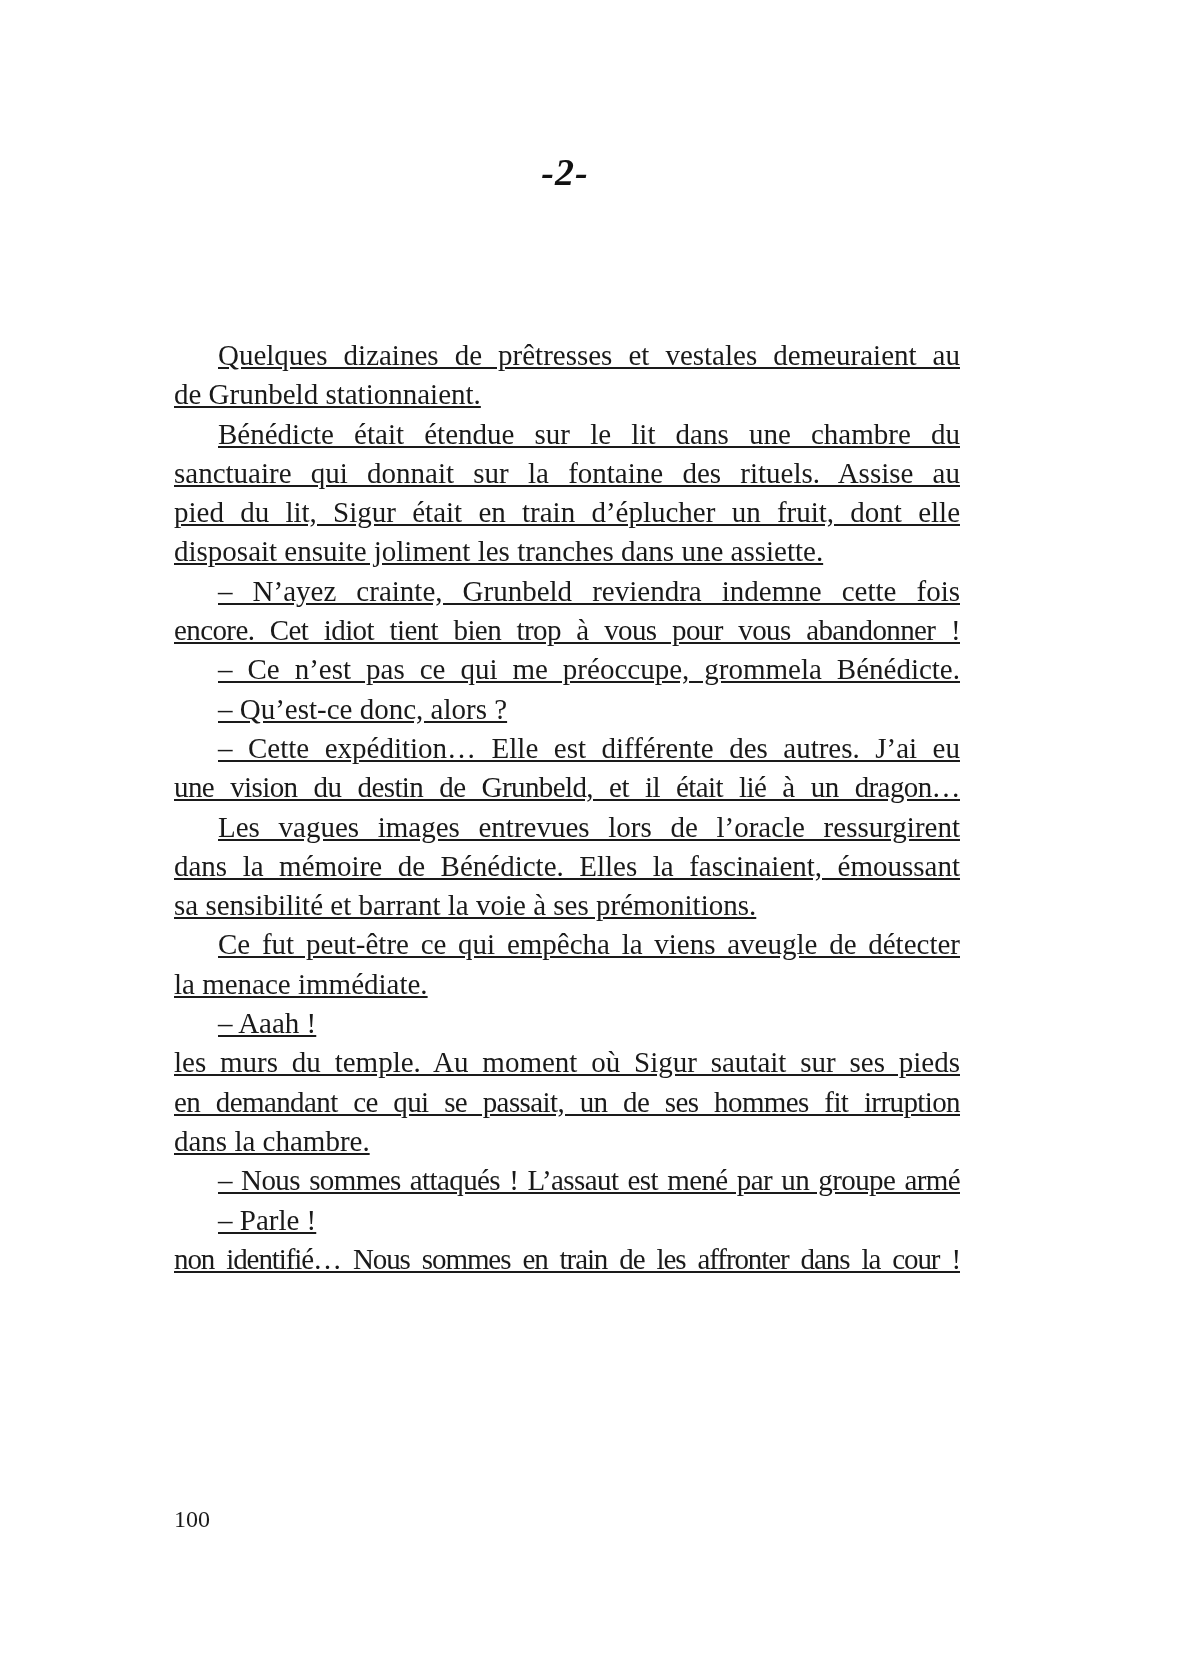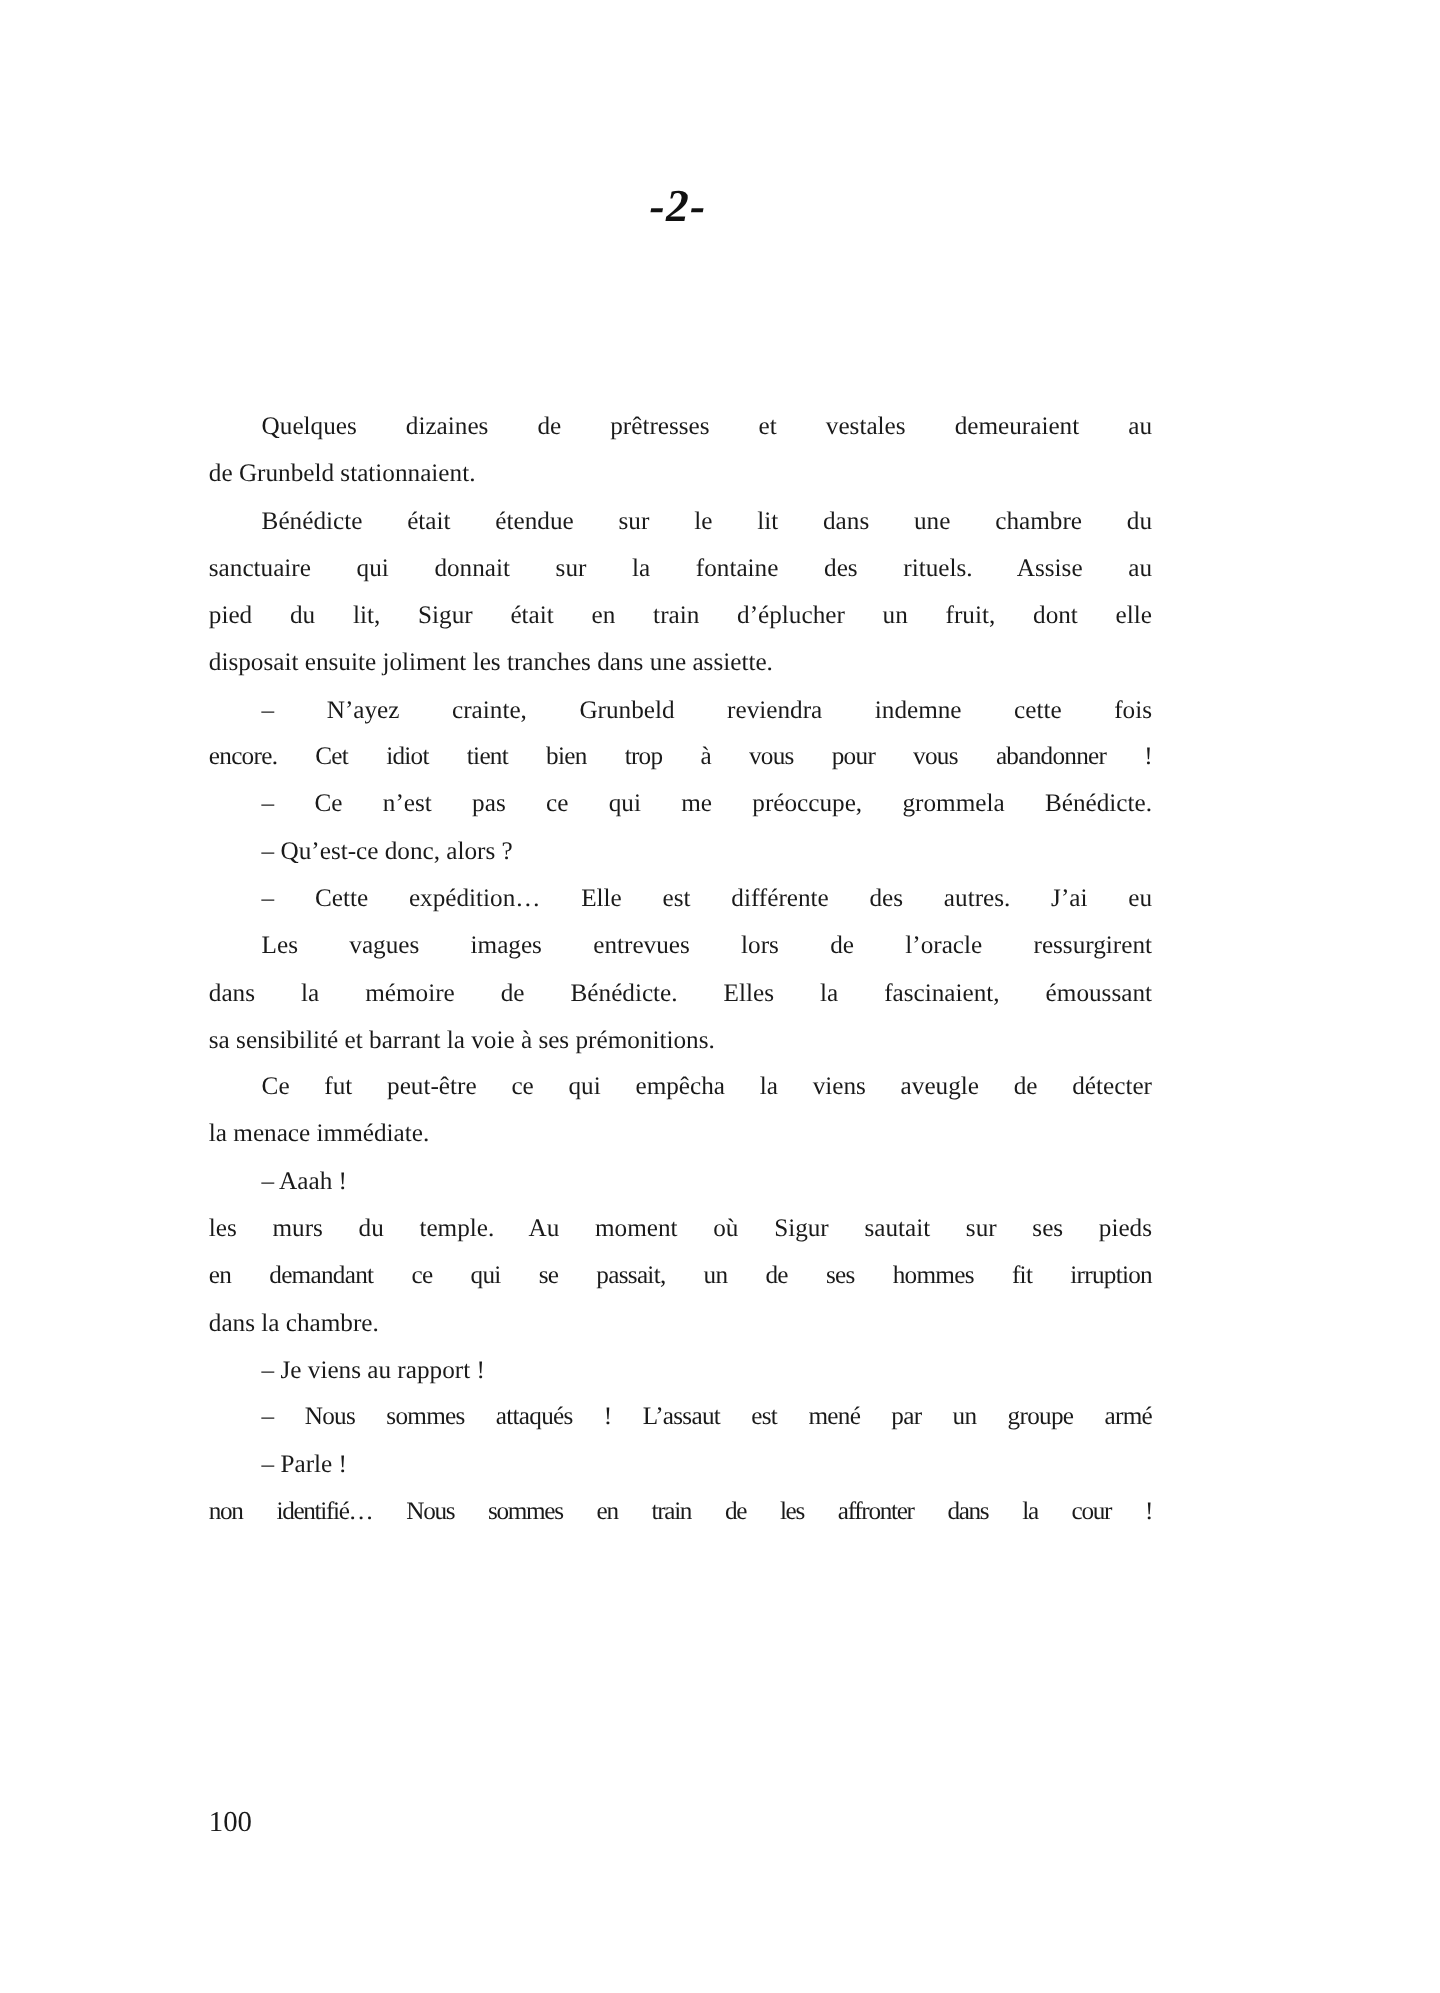--- a/index.html
+++ b/index.html
@@ -30,23 +30,24 @@
       font-weight: bold;
       font-style: italic;
       letter-spacing: 1px;
       color: #111;
     }
     .body-text {
       position: absolute;
       left: 174px;
       top: 336px;
       width: 786px;
-      font-size: 21px;
+      font-size: 29px;
       line-height: 39.3px;
       color: #1a1a1a;
+      text-decoration: underline;
     }
     .line {
       display: block;
       white-space: nowrap;
       text-align: justify;
       text-align-last: justify;
       height: 39.3px;
     }
     .line.indent {
       padding-left: 44px;
@@ -77,29 +78,29 @@
     <span class="line last">de Grunbeld stationnaient.</span>
     <span class="line indent">Bénédicte était étendue sur le lit dans une chambre du</span>
     <span class="line">sanctuaire qui donnait sur la fontaine des rituels. Assise au</span>
     <span class="line">pied du lit, Sigur était en train d’éplucher un fruit, dont elle</span>
     <span class="line last">disposait ensuite joliment les tranches dans une assiette.</span>
     <span class="line indent">– N’ayez crainte, Grunbeld reviendra indemne cette fois</span>
     <span class="line tight">encore. Cet idiot tient bien trop à vous pour vous abandonner !</span>
     <span class="line indent">– Ce n’est pas ce qui me préoccupe, grommela Bénédicte.</span>
     <span class="line indent last">– Qu’est-ce donc, alors ?</span>
     <span class="line indent">– Cette expédition… Elle est différente des autres. J’ai eu</span>
+    <span class="line tight">une vision du destin de Grunbeld, et il était lié à un dragon…</span>
     <span class="line indent">Les vagues images entrevues lors de l’oracle ressurgirent</span>
     <span class="line">dans la mémoire de Bénédicte. Elles la fascinaient, émoussant</span>
     <span class="line last">sa sensibilité et barrant la voie à ses prémonitions.</span>
     <span class="line indent">Ce fut peut-être ce qui empêcha la viens aveugle de détecter</span>
     <span class="line last">la menace immédiate.</span>
     <span class="line indent last">– Aaah !</span>
     <span class="line">les murs du temple. Au moment où Sigur sautait sur ses pieds</span>
     <span class="line tight">en demandant ce qui se passait, un de ses hommes fit irruption</span>
     <span class="line last">dans la chambre.</span>
-    <span class="line indent last">– Je viens au rapport !</span>
     <span class="line indent tight">– Nous sommes attaqués ! L’assaut est mené par un groupe armé</span>
     <span class="line indent last">– Parle !</span>
     <span class="line tight" style="letter-spacing:-1.1px;word-spacing:-3px;">non identifié… Nous sommes en train de les affronter dans la cour !</span>
   </div>
 
   <div class="page-number">100</div>
 </div>
 
 </body></html>

